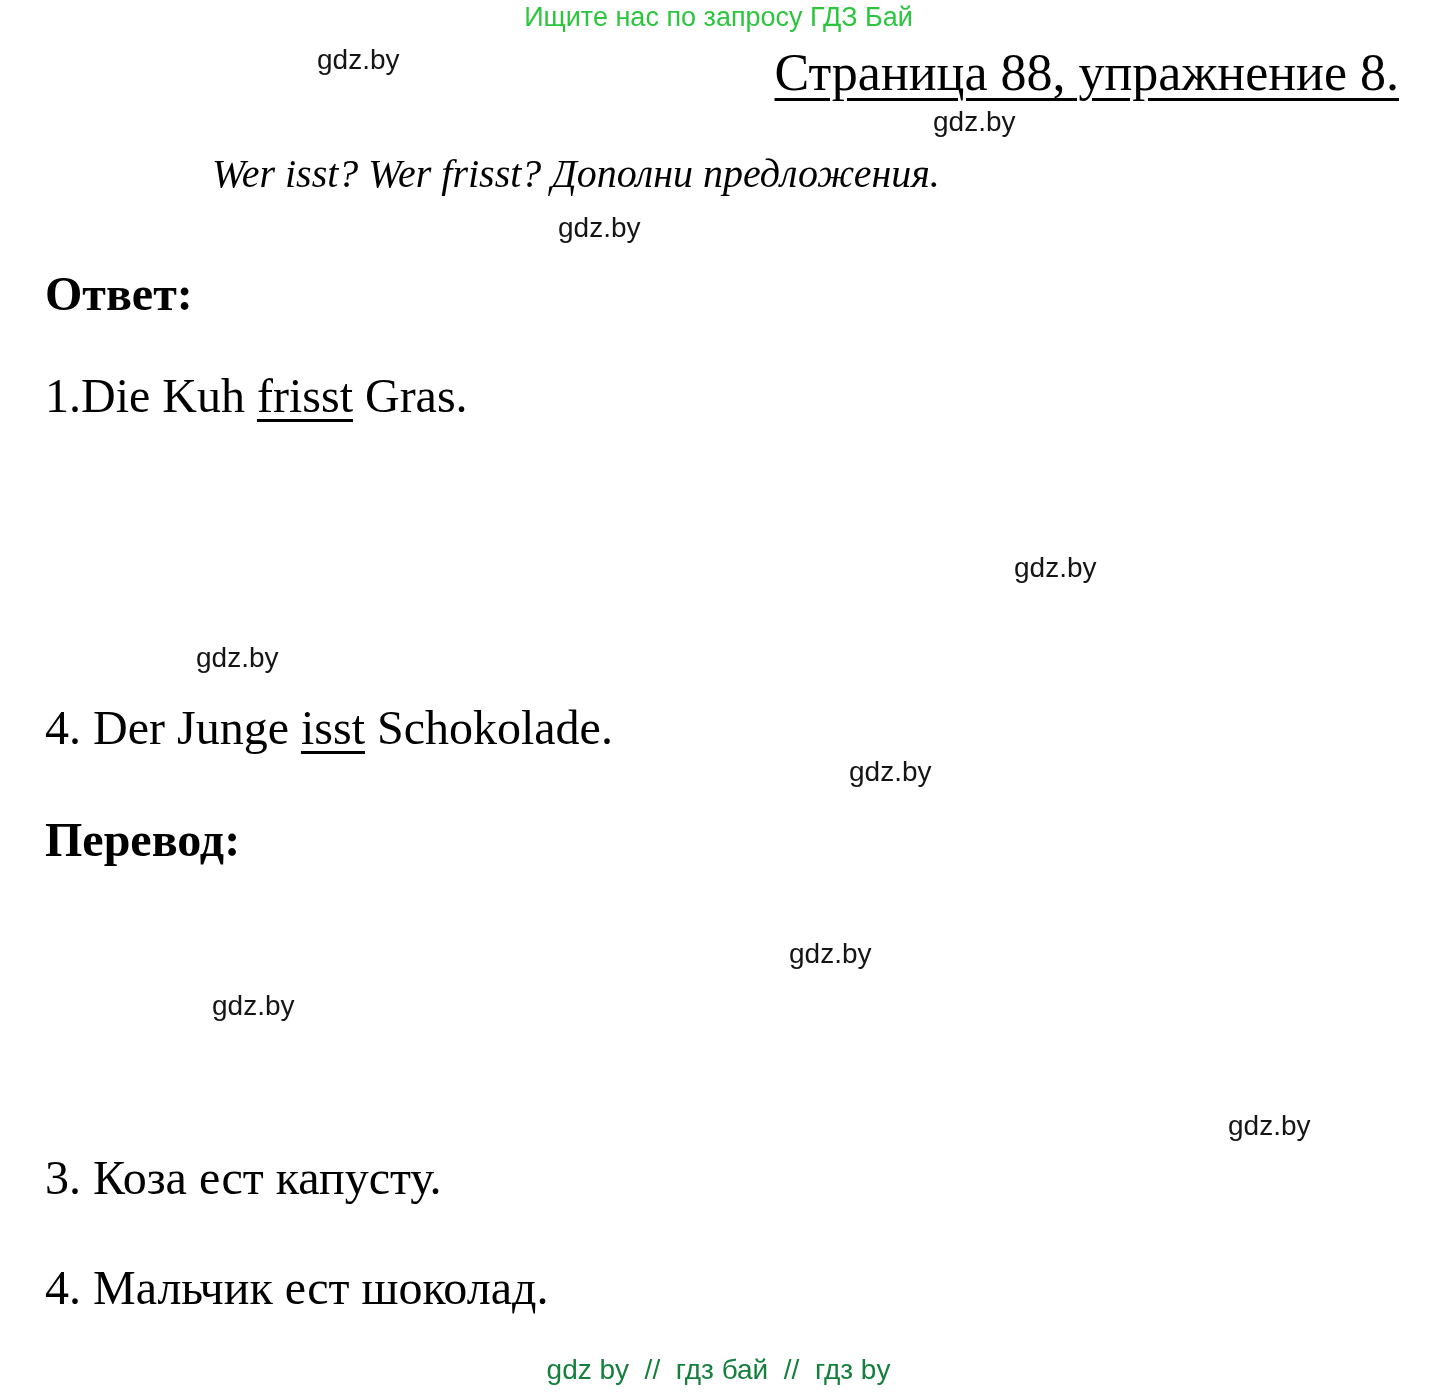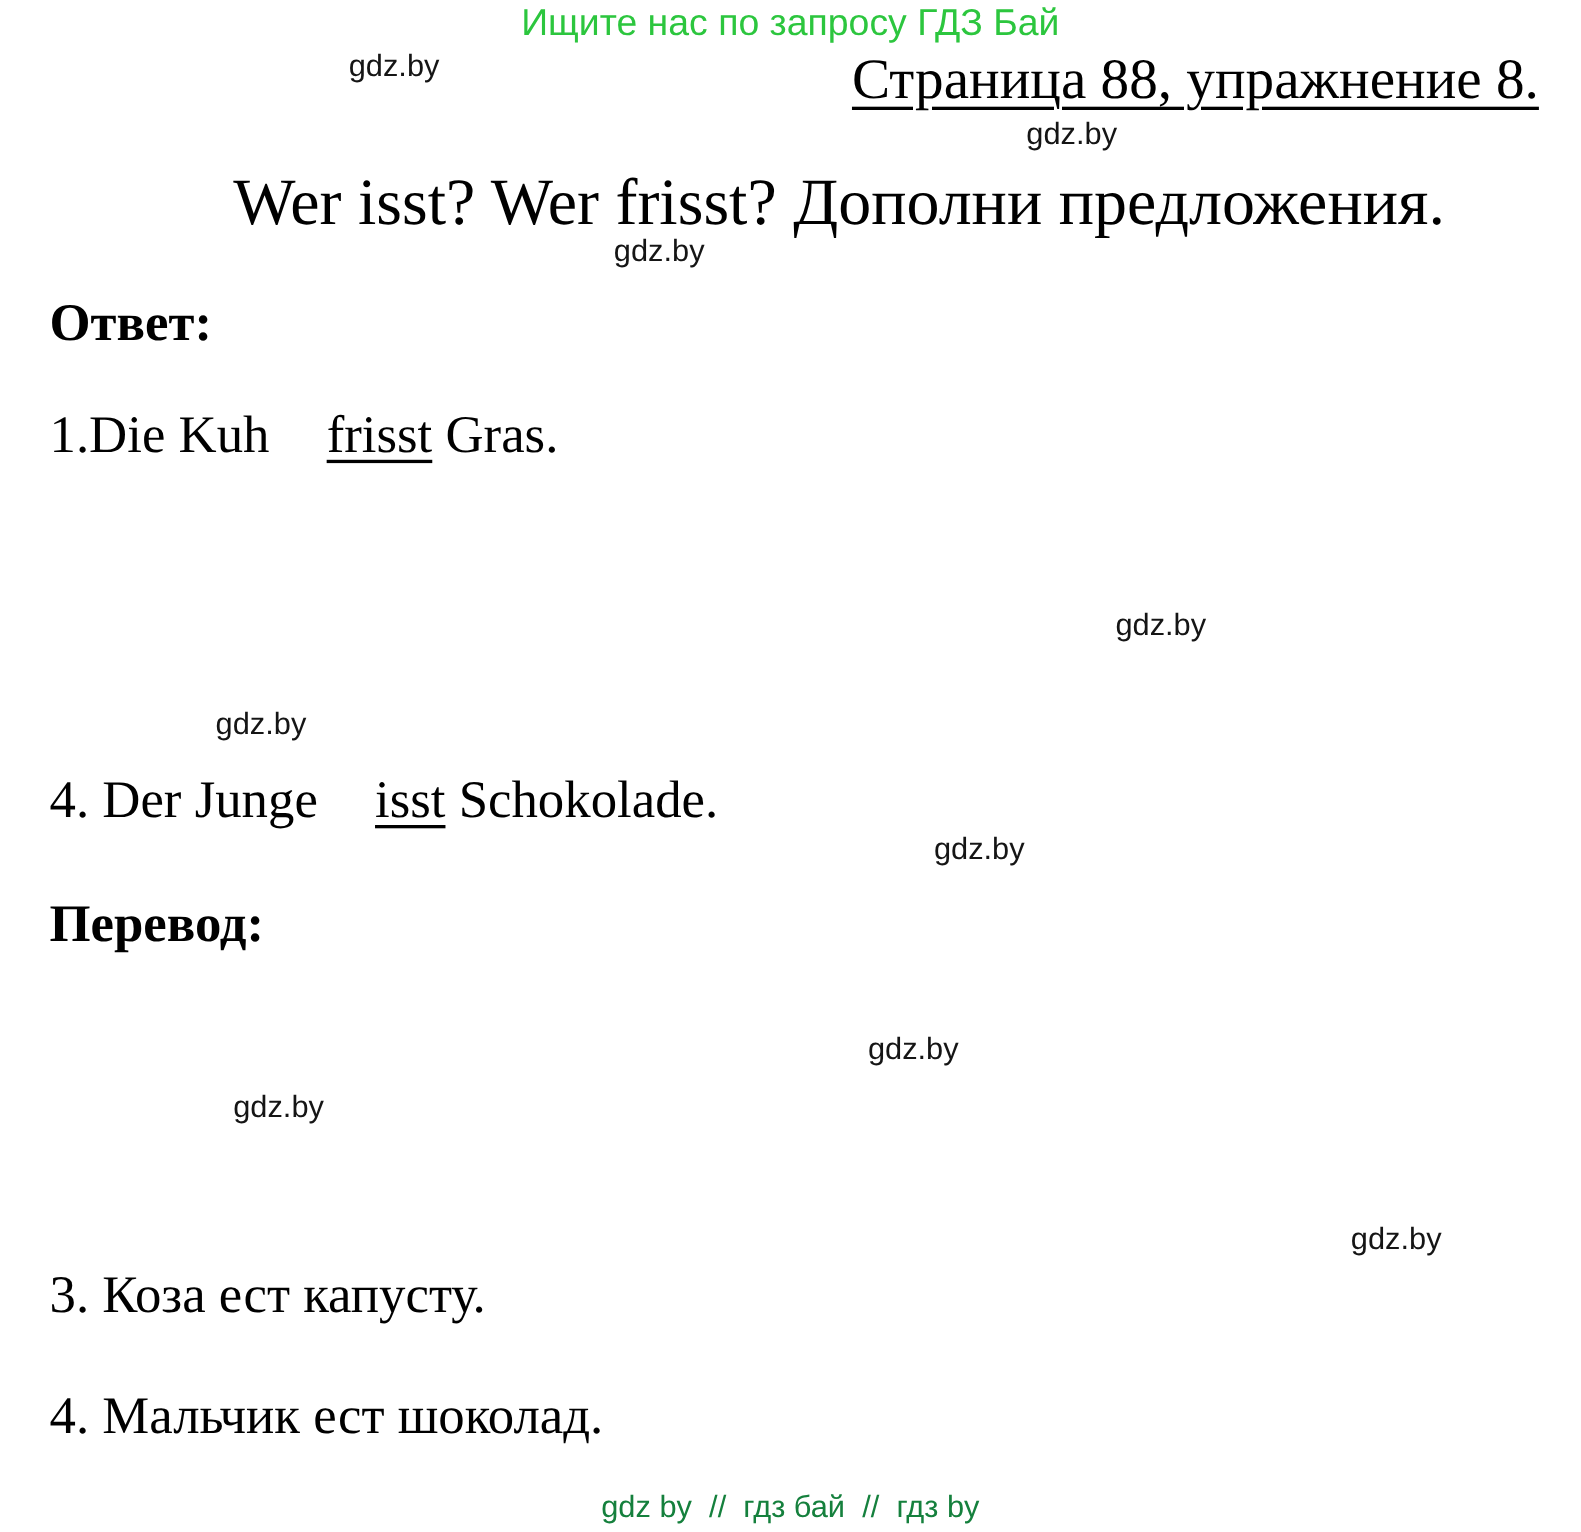--- a/index.html
+++ b/index.html
@@ -13,21 +13,21 @@
     color: #000000;
     overflow: hidden;
   }
   .promo {
     position: absolute;
     top: 2px;
     left: 0;
     width: 100%;
     text-align: center;
     font-family: "Liberation Sans", sans-serif;
-    font-size: 34px;
+    font-size: 27px;
     color: #2cc63e;
   }
   .wm {
     position: absolute;
     font-family: "Liberation Sans", sans-serif;
     font-size: 28px;
     color: #151515;
     white-space: nowrap;
   }
   .title {
@@ -38,42 +38,42 @@
     line-height: 1.1;
     text-decoration: underline;
     text-decoration-thickness: 3px;
     text-underline-offset: 8px;
     white-space: nowrap;
   }
   .subtitle {
     position: absolute;
     top: 150px;
     left: 212px;
-    font-size: 60px;
+    font-size: 40px;
+    font-style: italic;
     white-space: nowrap;
   }
   .section-heading {
     position: absolute;
     left: 45px;
     font-size: 48px;
     font-weight: bold;
     white-space: nowrap;
   }
   .item {
     position: absolute;
     left: 45px;
     font-size: 48px;
     line-height: 1.1;
     white-space: nowrap;
   }
   .item u {
     text-decoration: underline;
     text-decoration-thickness: 3px;
     text-underline-offset: 7px;
-    margin-left: 40px;
   }
   .footer {
     position: absolute;
     top: 1354px;
     left: 0;
     width: 100%;
     text-align: center;
     font-family: "Liberation Sans", sans-serif;
     font-size: 28px;
     color: #15803d;

